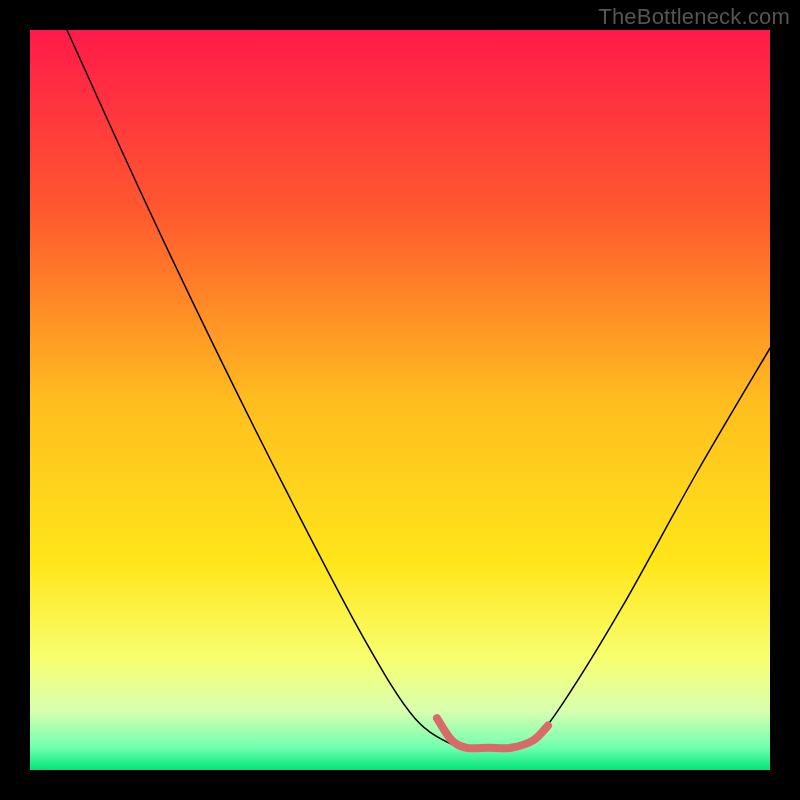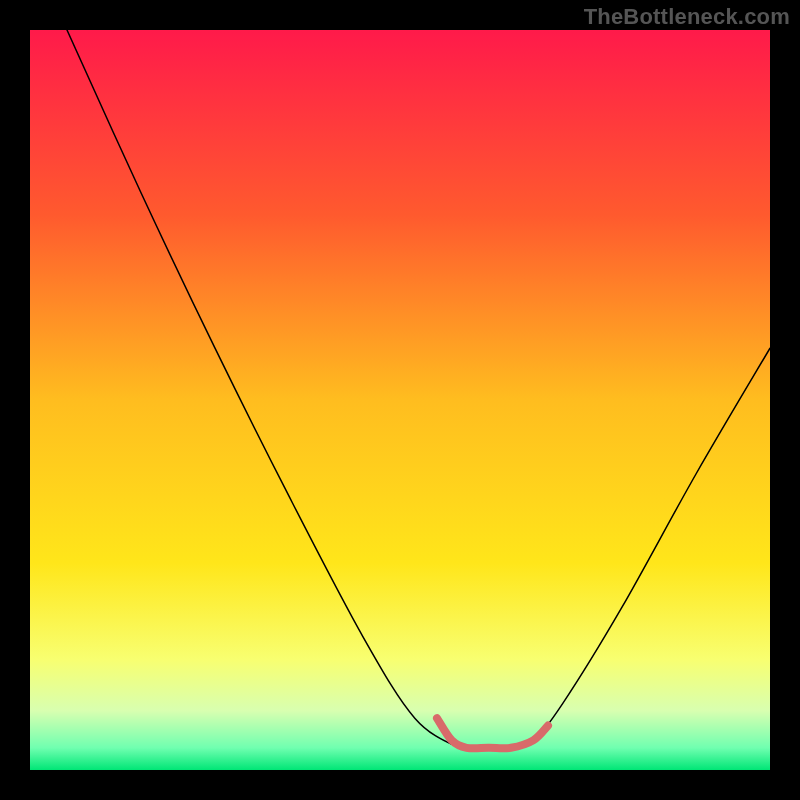--- a/index.html
+++ b/index.html
@@ -15,21 +15,21 @@
     height: 800px;
     background: #000;
     position: relative;
   }
   .watermark {
     position: absolute;
     top: 4px;
     right: 10px;
     color: #555;
     font-size: 22px;
-    font-weight: 700;
+    font-weight: 400;
     letter-spacing: 0.2px;
     z-index: 5;
   }
   .plot {
     position: absolute;
     left: 30px;
     top: 30px;
     width: 740px;
     height: 740px;
   }

